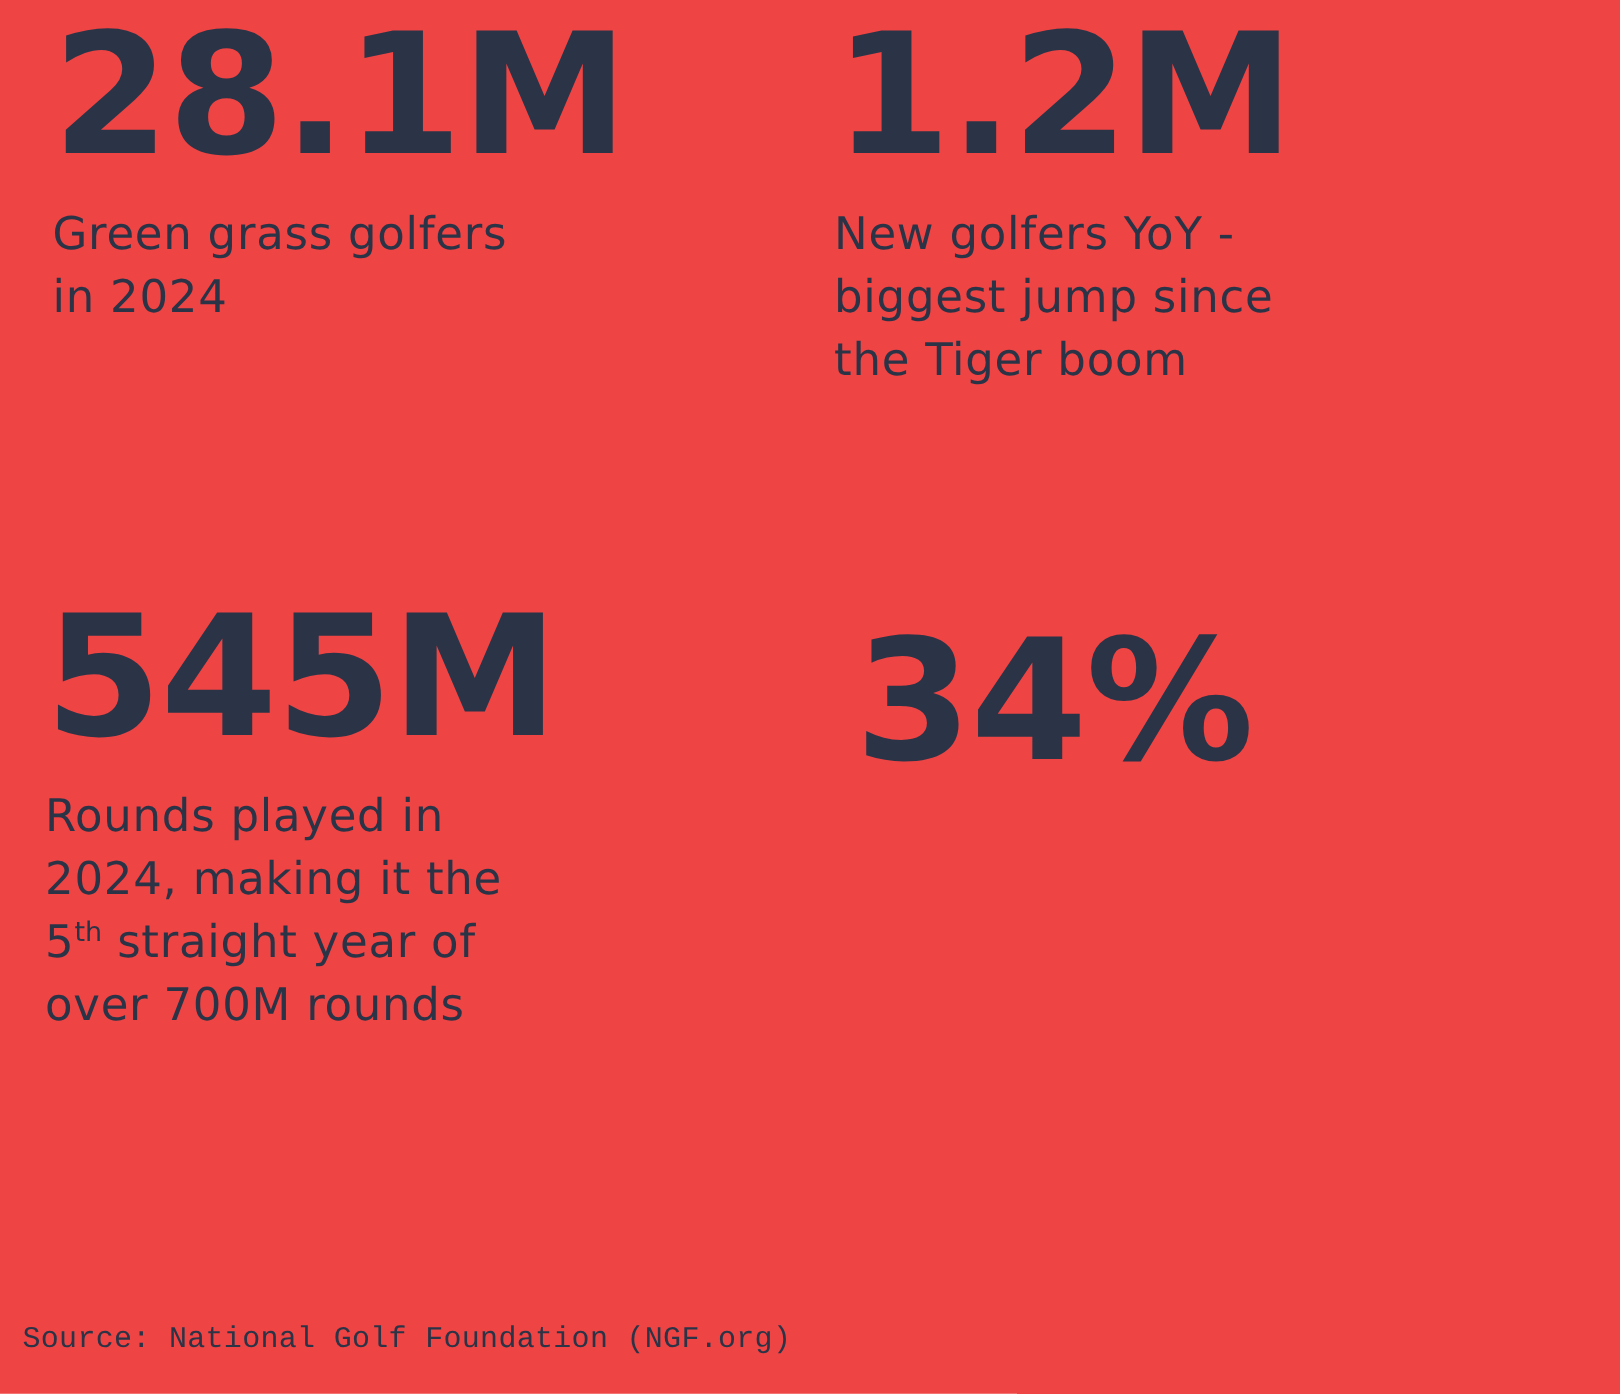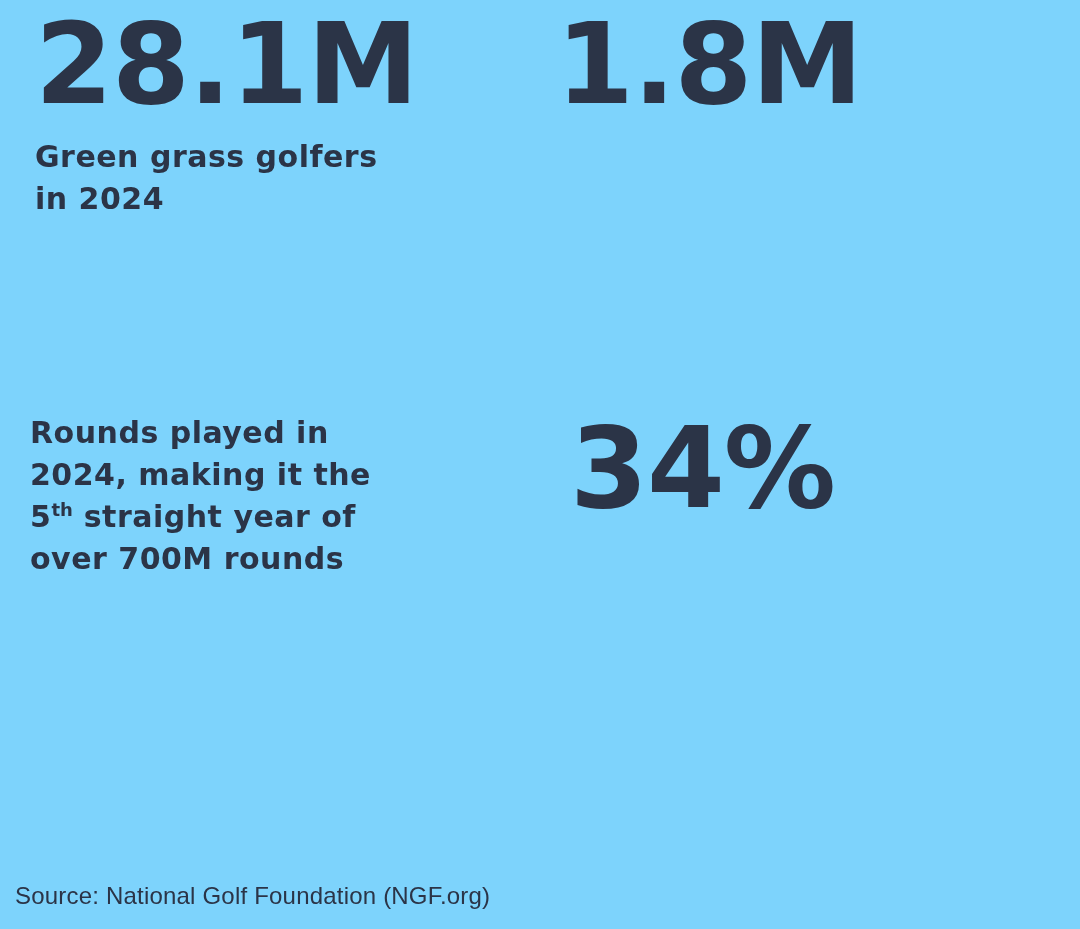--- a/index.html
+++ b/index.html
@@ -3,81 +3,85 @@
 <meta charset="utf-8">
 <style>
   html, body {
     margin: 0;
     padding: 0;
   }
   .page {
     position: relative;
     width: 1080px;
     height: 929px;
-    background: #7dd3fc;
+    background: #ef4444;
     overflow: hidden;
     font-family: "DejaVu Sans", sans-serif;
     color: #2b3447;
   }
   .stat {
     position: absolute;
   }
   .stat-value {
     font-size: 112px;
     font-weight: 800;
     line-height: 1;
     letter-spacing: -1px;
     white-space: nowrap;
   }
   .stat-label {
     margin-top: 16px;
     font-size: 30px;
-    font-weight: 700;
+    font-weight: 400;
     line-height: 42px;
     letter-spacing: 0.5px;
     white-space: pre-line;
   }
   .stat-label sup {
     font-size: 18px;
     line-height: 0;
     vertical-align: super;
     letter-spacing: 0;
     text-align: right;
   }
   #stat-1 { left: 35px;  top: 8px;   width: 500px; }
   #stat-2 { left: 556px; top: 8px;   width: 510px; }
   #stat-3 { left: 30px;  top: 396px; width: 510px; }
   #stat-4 { left: 570px; top: 412px; width: 505px; }
   .source-line {
     position: absolute;
     left: 15px;
     top: 882px;
-    font-family: Liberation Sans, sans-serif;
-    font-size: 24px;
+    font-family: Liberation Mono, monospace;
+    font-size: 20px;
     font-weight: 400;
     letter-spacing: 0.2px;
     color: #2b3447;
   }
 </style>
 </head>
 <body>
 
 <div class="page">
 
   <div class="stat" id="stat-1">
     <div class="stat-value">28.1M</div>
     <div class="stat-label">Green grass golfers
 in 2024</div>
   </div>
 
   <div class="stat" id="stat-2">
-    <div class="stat-value">1.8M</div>
+    <div class="stat-value">1.2M</div>
+    <div class="stat-label">New golfers YoY -
+biggest jump since
+the Tiger boom</div>
   </div>
 
   <div class="stat" id="stat-3">
+    <div class="stat-value">545M</div>
     <div class="stat-label"><span>Rounds played in
 2024, making it the
 5</span><sup>th</sup><span> straight year of
 over 700M rounds</span></div>
   </div>
 
   <div class="stat" id="stat-4">
     <div class="stat-value">34%</div>
   </div>
 

